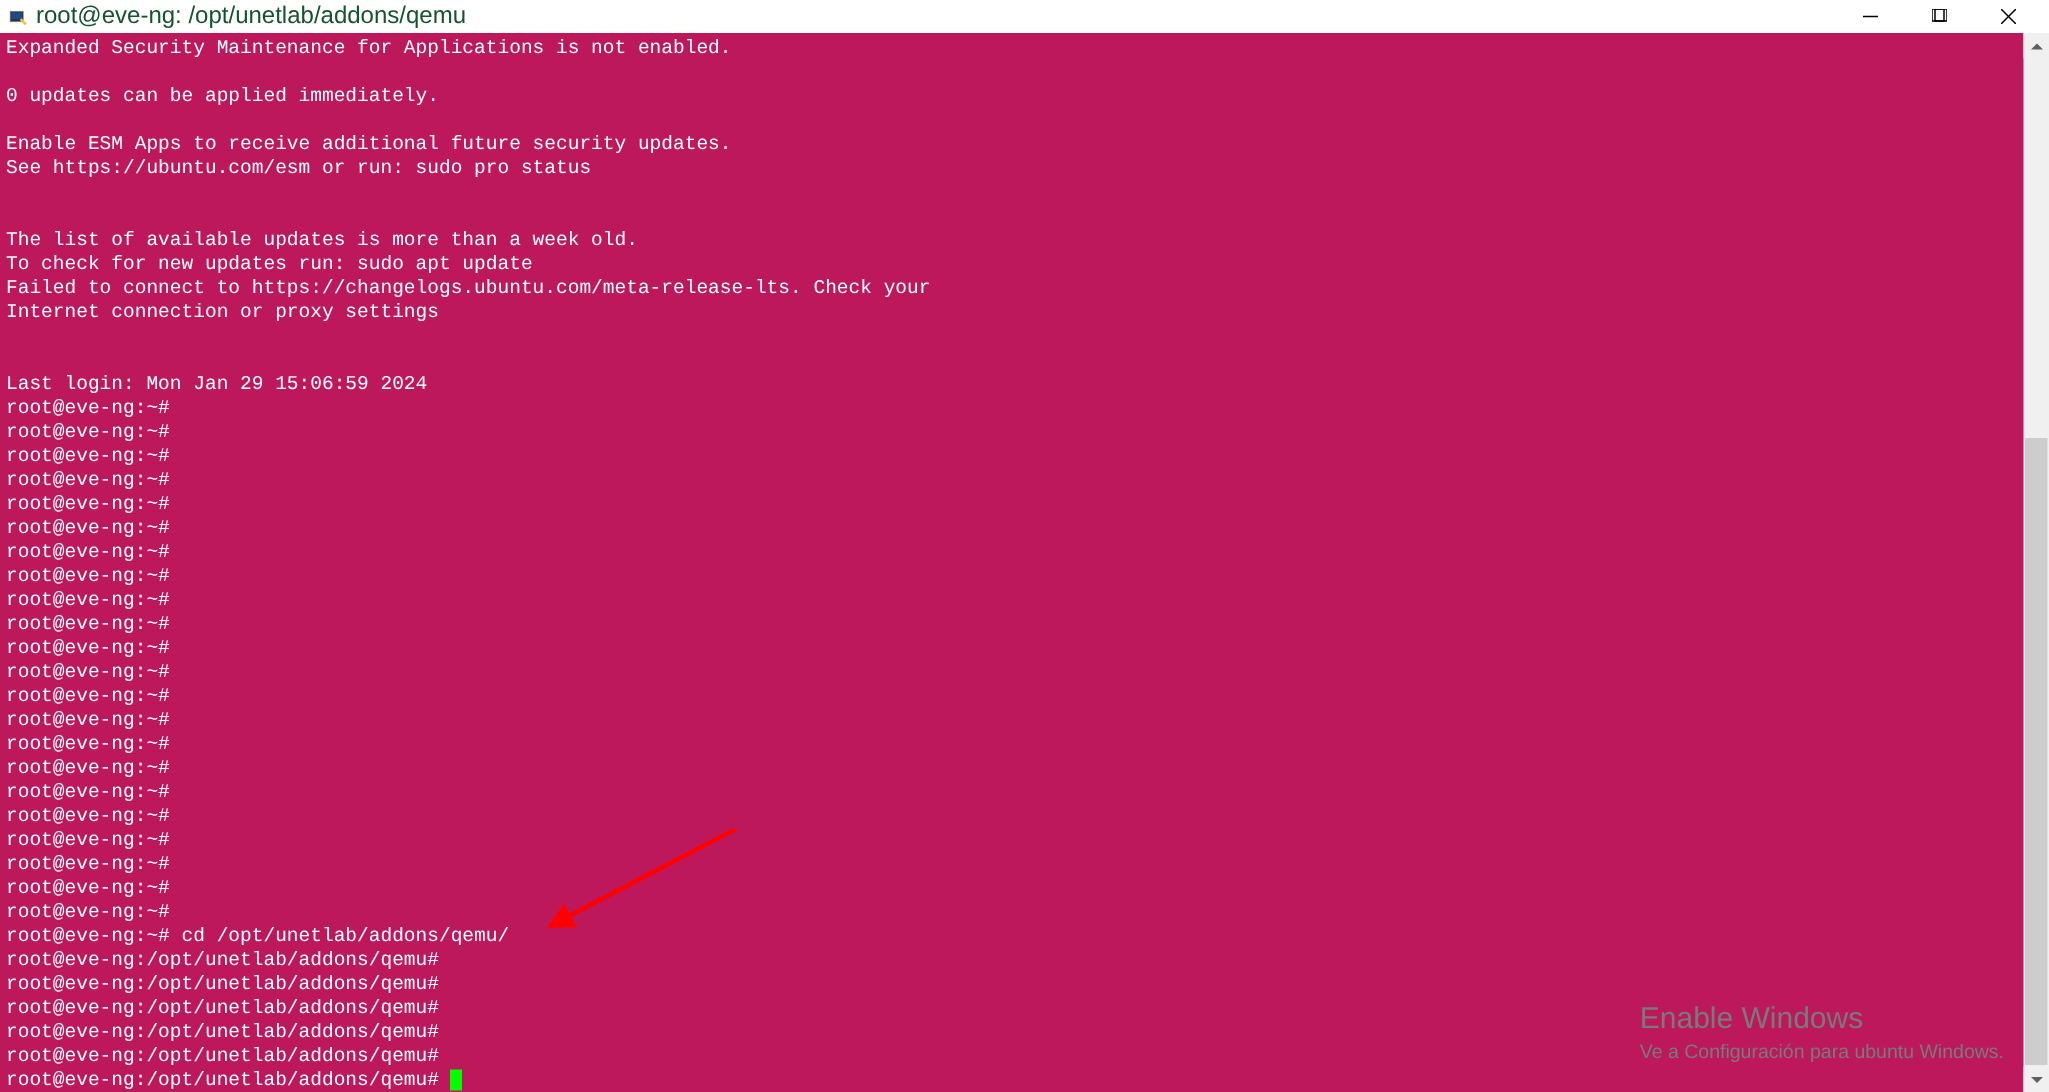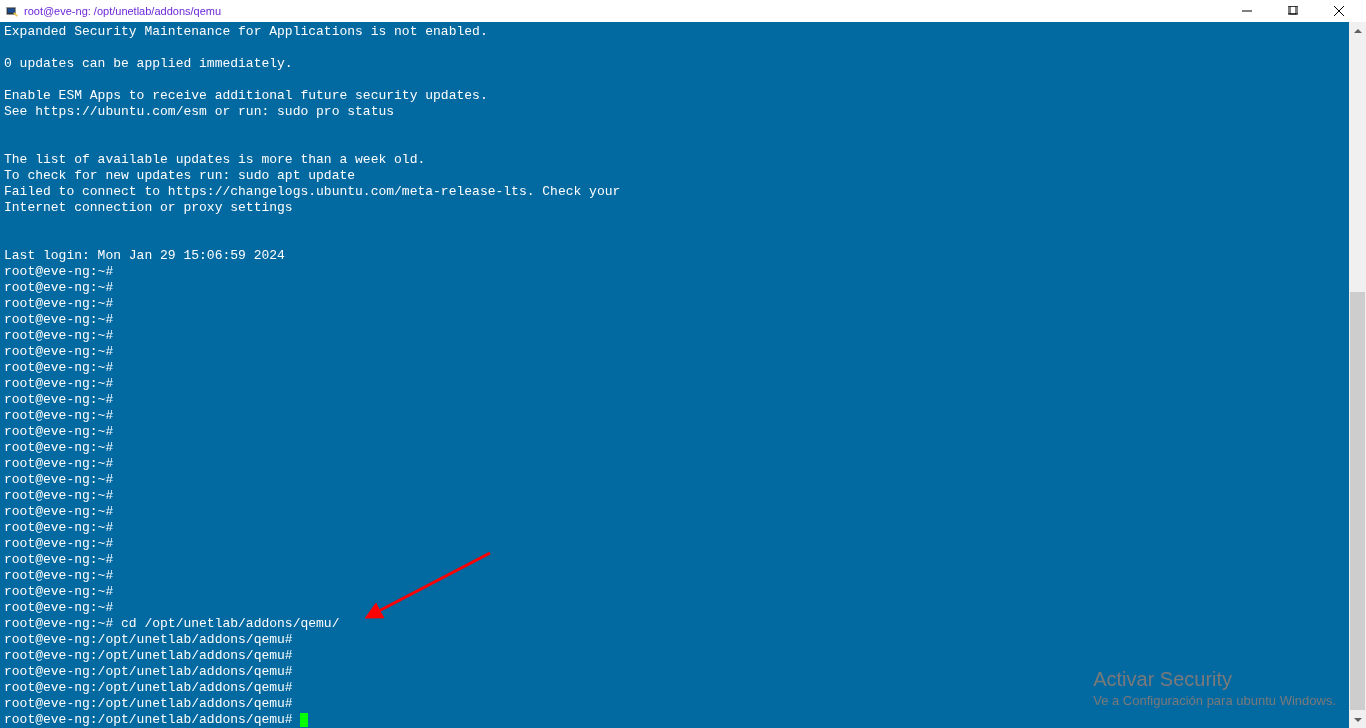--- a/index.html
+++ b/index.html
@@ -25,43 +25,43 @@
     }
     .titlebar-icon {
       width: 16px;
       height: 16px;
       margin-right: 4px;
       display: flex;
       align-items: center;
       justify-content: center;
     }
     .titlebar-title {
-      font-size: 11px;
-      color: #6d28d9;
+      font-size: 16px;
+      color: #14532d;
       flex: 1;
     }
     .window-controls {
       display: flex;
       align-items: center;
       height: 100%;
     }
     .window-control {
       width: 46px;
       height: 22px;
       display: flex;
       align-items: center;
       justify-content: center;
       cursor: pointer;
     }
     .window-control svg {
       width: 10px;
       height: 10px;
     }
     .terminal {
-      background: #0369a1;
+      background: #be185d;
       color: #fff;
       font-family: 'Consolas', 'Courier New', monospace;
       font-size: 13px;
       line-height: 16px;
       padding: 2px 4px;
       height: calc(728px - 22px);
       overflow: hidden;
       position: relative;
       white-space: pre;
     }
@@ -179,15 +179,15 @@
 <svg class="red-arrow" style="left:365px; top:548px;" width="135" height="75">
   <defs>
     <marker id="arrhead" markerWidth="6" markerHeight="6" refX="2" refY="3" orient="auto">
       <path d="M0,0 L6,3 L0,6 Z" fill="#ff0000"></path>
     </marker>
   </defs>
   <line x1="125" y1="5" x2="10" y2="65" stroke="#ff0000" stroke-width="3" marker-end="url(#arrhead)"></line>
 </svg>
 
 <div class="watermark">
-  <div class="watermark-title">Activar Security</div>
+  <div class="watermark-title">Enable Windows</div>
   <div class="watermark-sub">Ve a Configuración para ubuntu Windows.</div>
 </div>
 
 </body></html>

